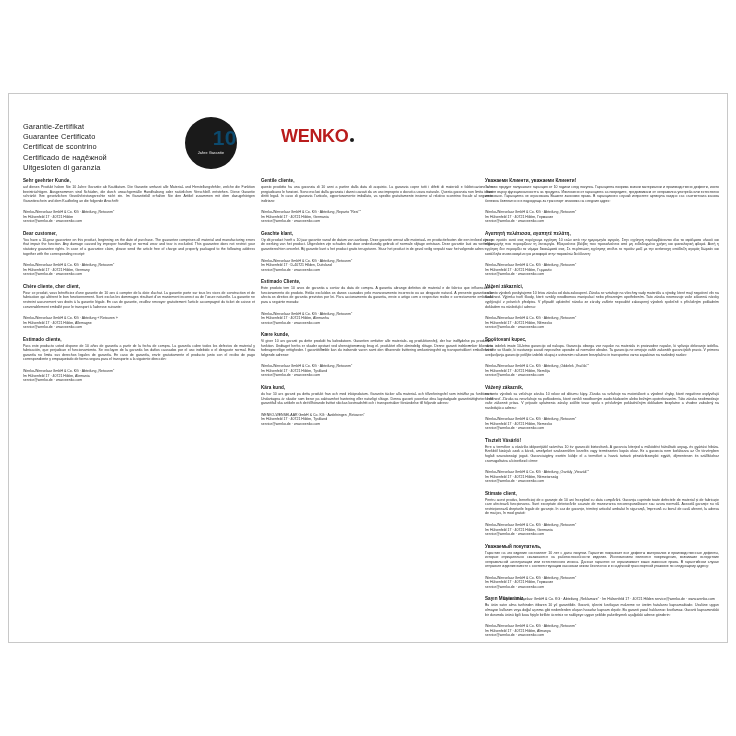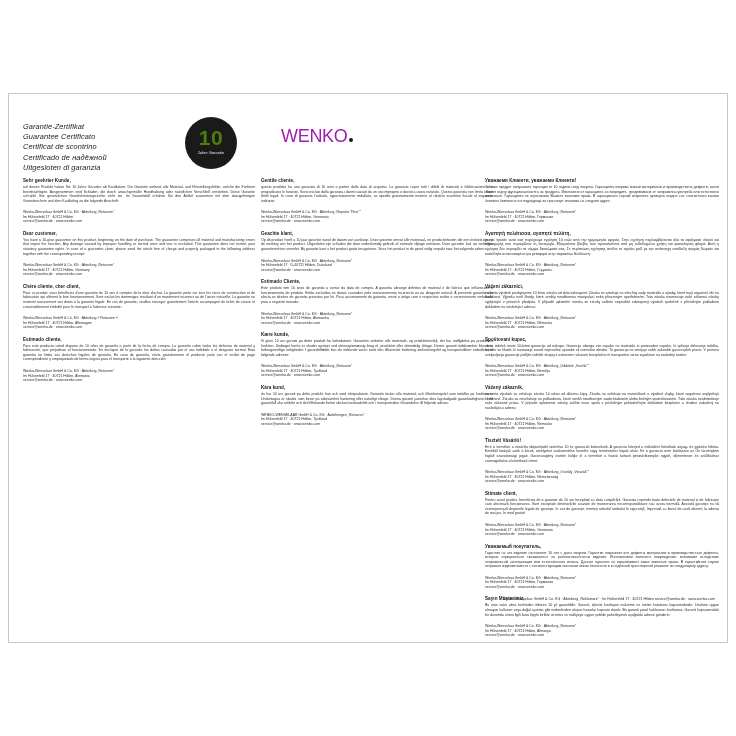--- a/index.html
+++ b/index.html
@@ -42,21 +42,20 @@
     left: 0; top: 0;
     width: 708px;
     height: 72px;
   }
   .titles {
     position: absolute;
     left: 8px;
     top: 22px;
     width: 150px;
     color: #1a1a1a;
-    font-style: italic;
   }
   .titles div {
     font-size: 7.4px;
     line-height: 10.2px;
     letter-spacing: 0.1px;
     white-space: nowrap;
   }
   .logo-10 {
     position: absolute;
     left: 170px;
@@ -70,45 +69,45 @@
     width: 52px;
     height: 52px;
     border-radius: 50%;
     background: #1a1a1a;
   }
   .logo-10 .num {
     position: absolute;
     left: 0;
     top: 9px;
     width: 52px;
-    text-align: center;
-    color: #4d7c0f;
+    text-align: right;
+    color: #0c4a6e;
     font-size: 21px;
     font-weight: bold;
     letter-spacing: 0.5px;
     font-family: "Liberation Sans", sans-serif;
   }
   .logo-10 .sub {
     position: absolute;
     left: 0;
     top: 34px;
     width: 52px;
     text-align: center;
     color: #ffffff;
     font-size: 3.6px;
     letter-spacing: 0.2px;
   }
   .brand {
     position: absolute;
     left: 266px;
     top: 26px;
     font-size: 18px;
-    font-weight: normal;
+    font-weight: bold;
     letter-spacing: -0.3px;
-    color: #a21caf;
+    color: #b91c1c;
     font-family: "Liberation Sans", sans-serif;
   }
   .brand .dot {
     display: inline-block;
     width: 4px;
     height: 4px;
     background: #1a1a1a;
     border-radius: 50%;
     vertical-align: baseline;
     margin-left: 1px;

